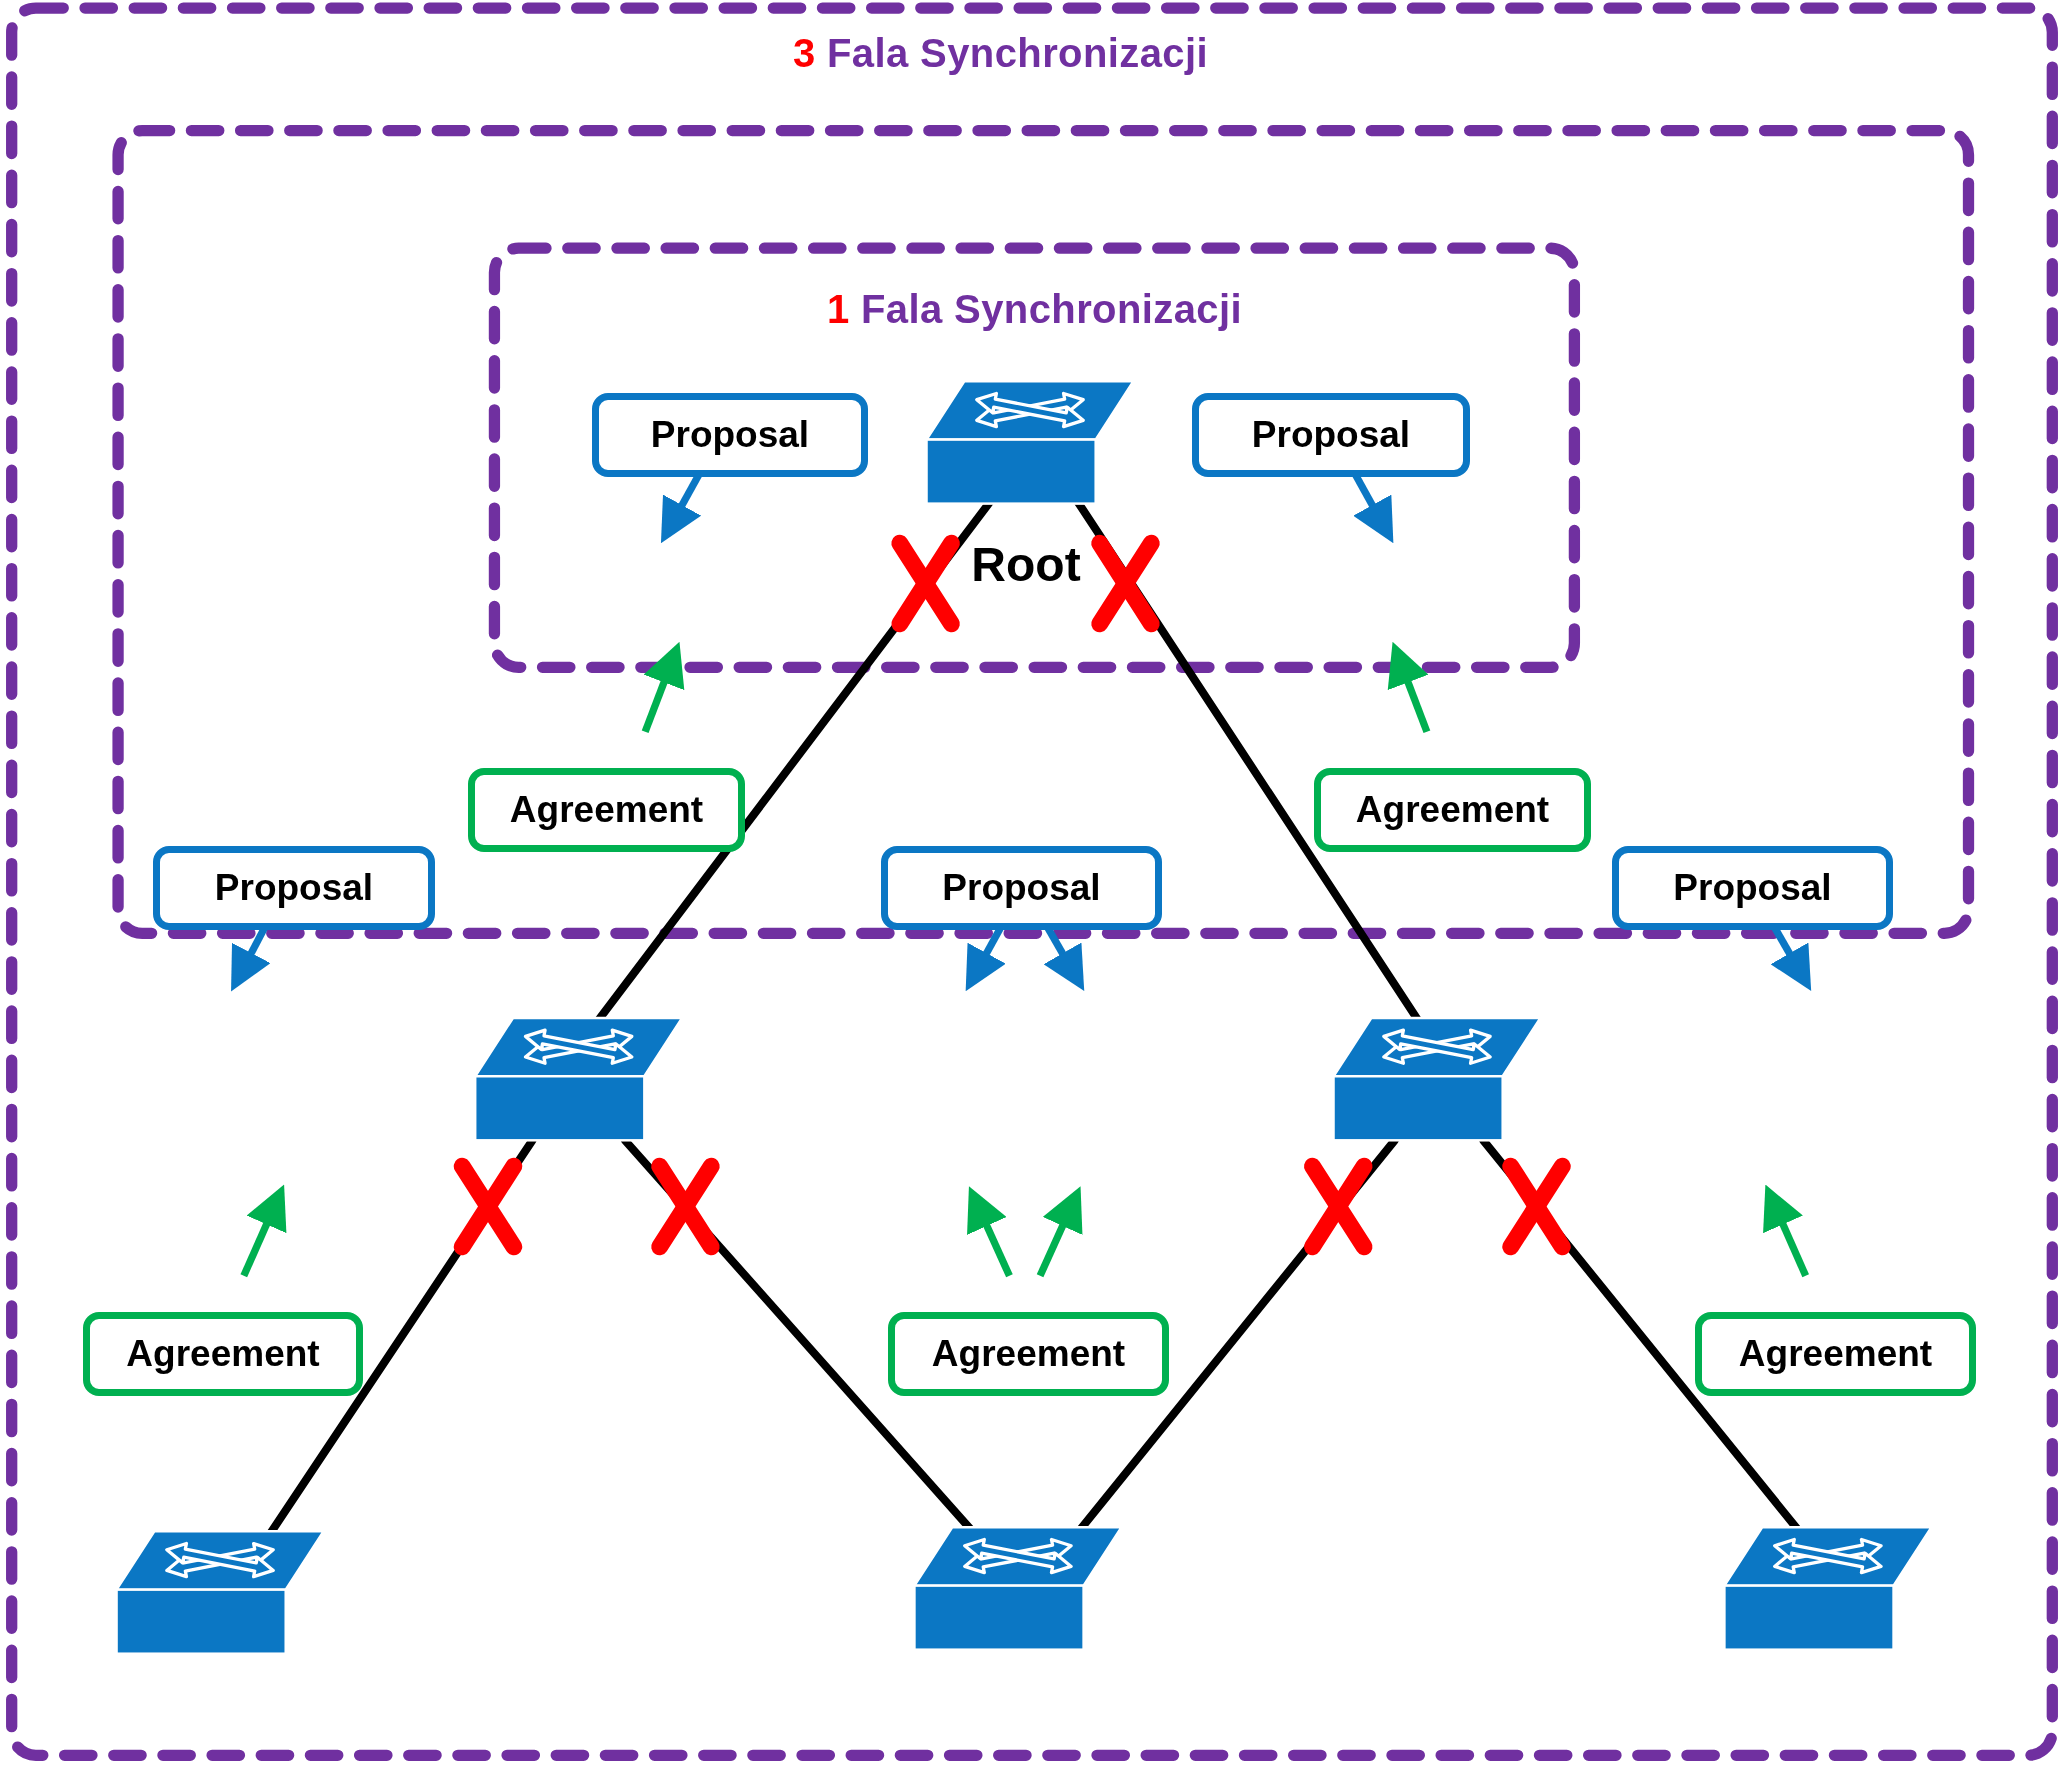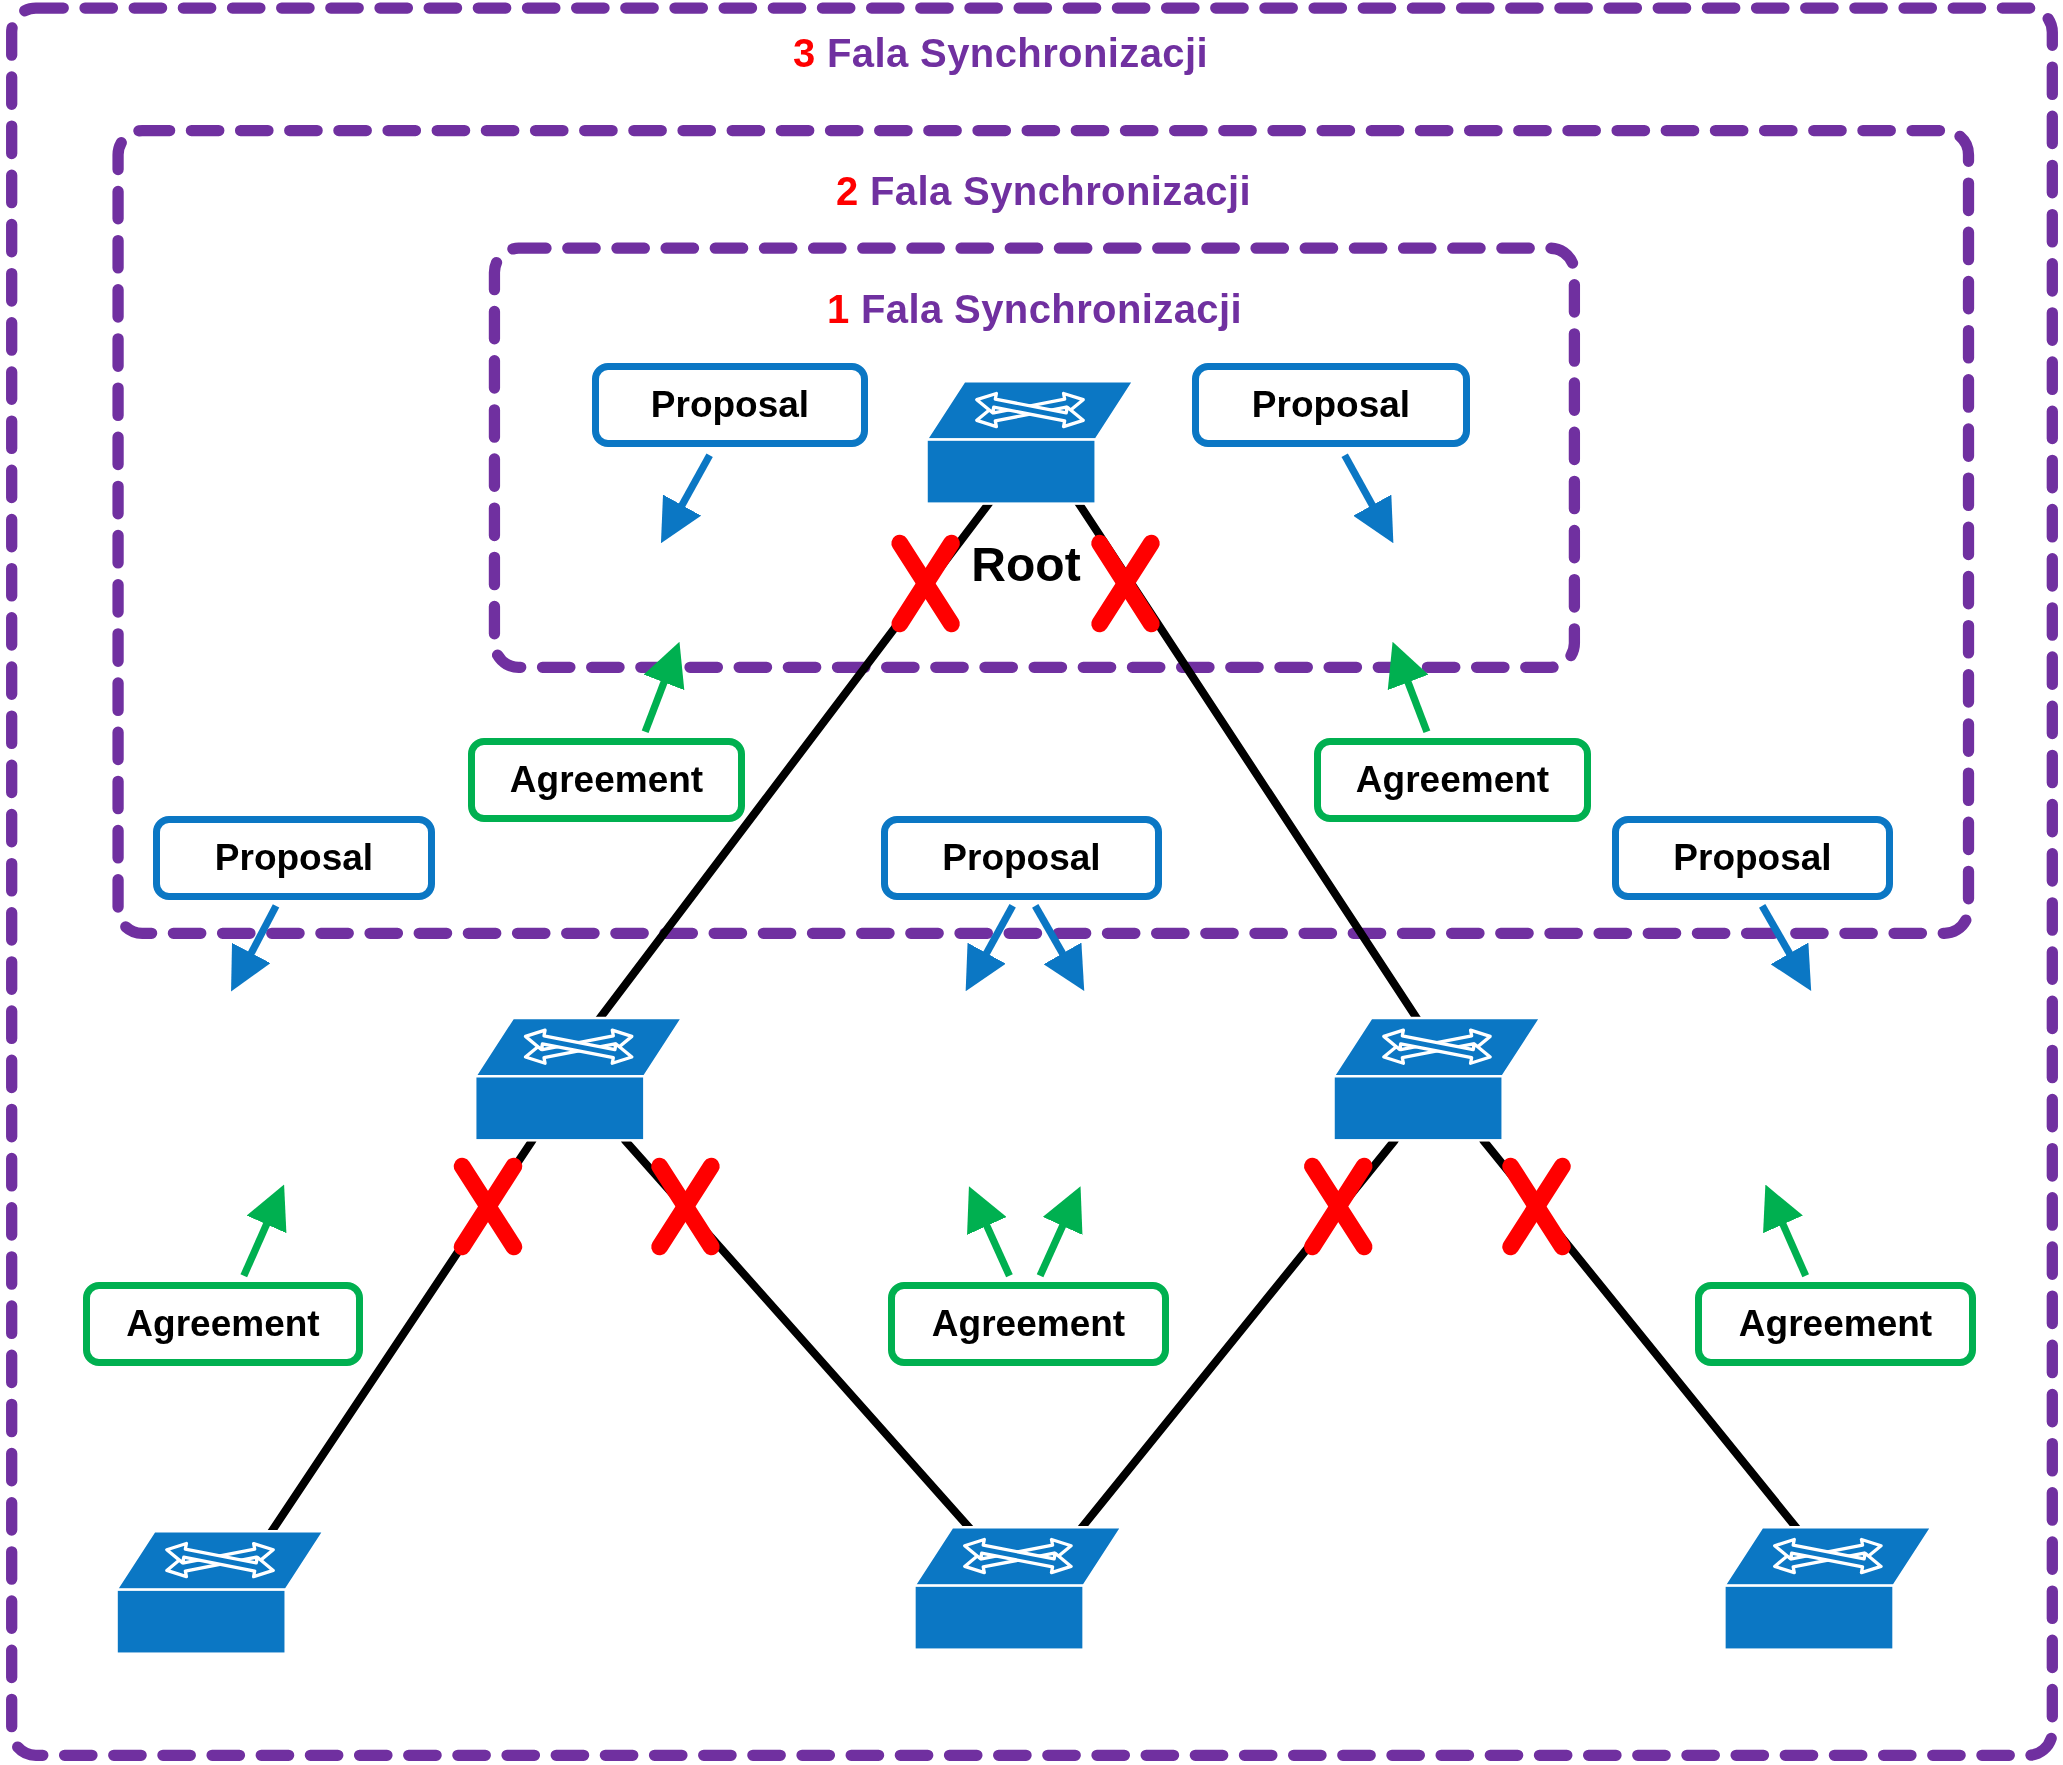--- a/index.html
+++ b/index.html
@@ -25,21 +25,21 @@
   .parrow{stroke:var(--proposal-blue);stroke-width:9;fill:none;}
   .garrow{stroke:var(--agreement-green);stroke-width:9;fill:none;}
   .phead{fill:var(--proposal-blue);}
   .ghead{fill:var(--agreement-green);}
   .sw-face{fill:var(--switch-blue);stroke:#ffffff;stroke-width:3;}
   .sw-arrow{fill:var(--switch-blue);stroke:#ffffff;stroke-width:4;stroke-linejoin:round;}
 
   
   .wave-title{position:absolute;text-align:center;font-size:40px;font-weight:700;color:var(--wave-border-purple);letter-spacing:0.4px;white-space:nowrap;}
   .wave-title .num{color:var(--blocked-red);margin-right:11.3px;}
-  .msg-box{position:absolute;display:flex;align-items:center;justify-content:center;background:#ffffff;border-radius:16px;font-size:37px;font-weight:700;color:var(--text-black);height:84px;white-space:nowrap;}
+  .msg-box{position:absolute;display:flex;align-items:center;justify-content:center;background:#ffffff;border-radius:16px;font-size:37px;font-weight:700;color:var(--text-black);height:84px;white-space:nowrap;margin-top:30px;}
   .pbox{border:7.3px solid var(--proposal-blue);}
   .abox{border:7.3px solid var(--agreement-green);text-align:center;}
   .node-label{position:absolute;font-size:48px;font-weight:700;color:var(--text-black);text-align:center;white-space:nowrap;}
 </style>
 </head>
 <body>
 
 <div class="stage">
 
   <svg class="canvas" viewBox="0 0 2560 2190">
@@ -124,23 +124,20 @@
       <line class="garrow" marker-end="url(#ghead-m)" x1="302" y1="1583" x2="340" y2="1497"></line>
       <line class="garrow" marker-end="url(#ghead-m)" x1="1252" y1="1583" x2="1214" y2="1499"></line>
       <line class="garrow" marker-end="url(#ghead-m)" x1="1290" y1="1583" x2="1328" y2="1499"></line>
       <line class="garrow" marker-end="url(#ghead-m)" x1="2240" y1="1583" x2="2202" y2="1497"></line>
     </g>
   </svg>
 
   <div class="wave-title" style="left:0;width:2001px;top:31px">
     <span class="num">3</span><span class="txt">Fala Synchronizacji</span>
   </div>
-  <div class="wave-title" style="left:118px;width:1851px;top:169px">
-    <span class="num">2</span><span class="txt">Fala Synchronizacji</span>
-  </div>
   <div class="wave-title" style="left:494px;width:1081px;top:287px">
     <span class="num">1</span><span class="txt">Fala Synchronizacji</span>
   </div>
 
   <div class="node-label" style="left:921px;top:537px;width:210px">Root</div>
 
   <div class="msg-box pbox" style="left:592px;top:363px;width:276px">Proposal</div>
   <div class="msg-box pbox" style="left:1192px;top:363px;width:278px">Proposal</div>
   <div class="msg-box pbox" style="left:153px;top:816px;width:282px">Proposal</div>
   <div class="msg-box pbox" style="left:881px;top:816px;width:281px">Proposal</div>

